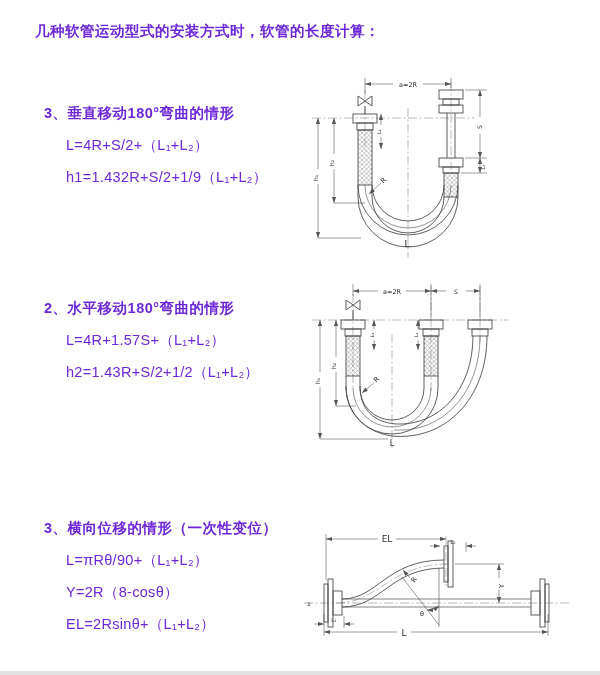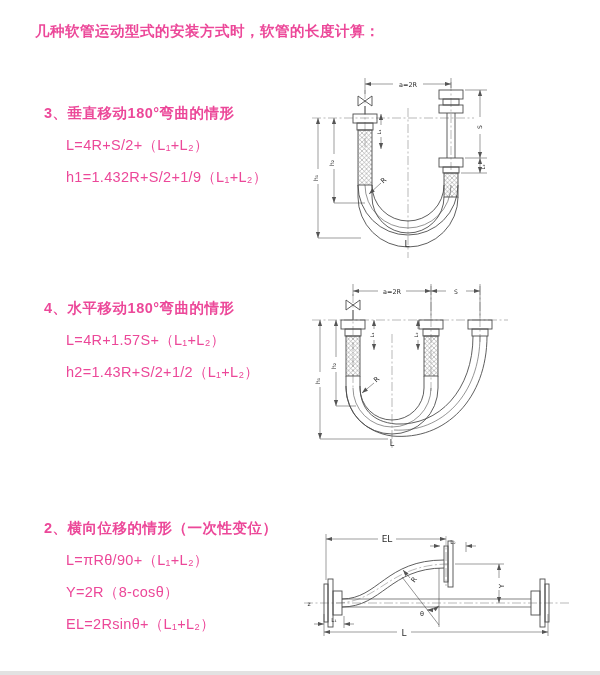--- a/index.html
+++ b/index.html
@@ -1,17 +1,17 @@
 <!DOCTYPE html>
 <html><head>
 <meta charset="utf-8">
 <style>
   html,body{margin:0;padding:0;background:#fff;}
   .page{position:relative;width:600px;height:675px;background:#ffffff;overflow:hidden;
-        font-family:"Liberation Sans","DejaVu Sans",sans-serif;color:#ec4899;}
+        font-family:"Liberation Sans","DejaVu Sans",sans-serif;color:#6d28d9;}
   .page::after{content:"";position:absolute;left:0;right:0;bottom:0;height:4px;background:#e2e2e2;}
   .doc-title{position:absolute;left:35px;top:22px;font-size:14.5px;font-weight:bold;letter-spacing:0.5px;}
   .section{position:absolute;left:44px;}
   .section .heading{font-size:14.5px;font-weight:bold;letter-spacing:0.5px;margin-bottom:13px;}
   .section .formula{font-size:14.5px;font-weight:500;padding-left:22px;margin-bottom:13px;
                     letter-spacing:0.3px;white-space:nowrap;}
   .diagram{position:absolute;text-align:right;}
   svg{display:block;}
   svg text{font-family:"DejaVu Sans","Liberation Sans",sans-serif;fill:#2b2b2b;}
   .s1{top:104px;} .s2{top:299px;} .s3{top:519px;}
@@ -23,27 +23,27 @@
 
   <div class="doc-title">几种软管运动型式的安装方式时，软管的长度计算：</div>
 
   <div class="section s1">
     <div class="heading">3、垂直移动180°弯曲的情形</div>
     <div class="formula">L=4R+S/2+（L₁+L₂）</div>
     <div class="formula">h1=1.432R+S/2+1/9（L₁+L₂）</div>
   </div>
 
   <div class="section s2">
-    <div class="heading">4、水平移动180°弯曲的情形</div>
+    <div class="heading">2、水平移动180°弯曲的情形</div>
     <div class="formula">L=4R+1.57S+（L₁+L₂）</div>
     <div class="formula">h2=1.43R+S/2+1/2（L₁+L₂）</div>
   </div>
 
   <div class="section s3">
-    <div class="heading">2、横向位移的情形（一次性变位）</div>
+    <div class="heading">3、横向位移的情形（一次性变位）</div>
     <div class="formula">L=πRθ/90+（L₁+L₂）</div>
     <div class="formula">Y=2R（8-cosθ）</div>
     <div class="formula">EL=2Rsinθ+（L₁+L₂）</div>
   </div>
 
   <div class="diagram" style="left:308px;top:70px;">
     <svg width="270" height="192" viewBox="0 0 270 192">
       <defs>
         <marker id="ar1" markerWidth="8" markerHeight="6" refX="6.5" refY="2.5" orient="auto-start-reverse" markerUnits="userSpaceOnUse">
           <path d="M0.5,0.4 L6.5,2.5 L0.5,4.6 z" fill="#555"></path>

